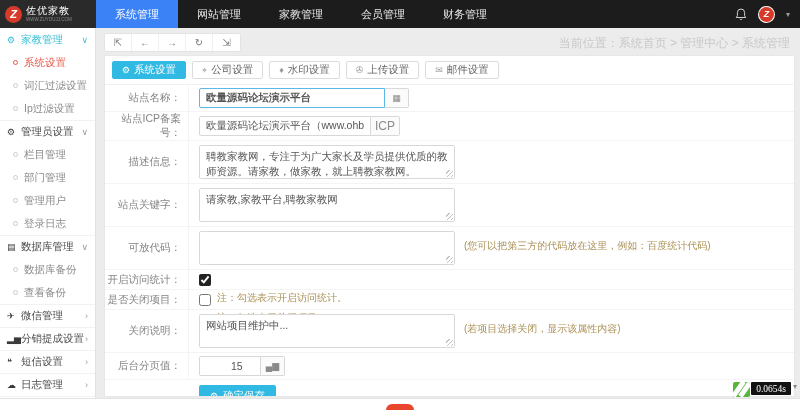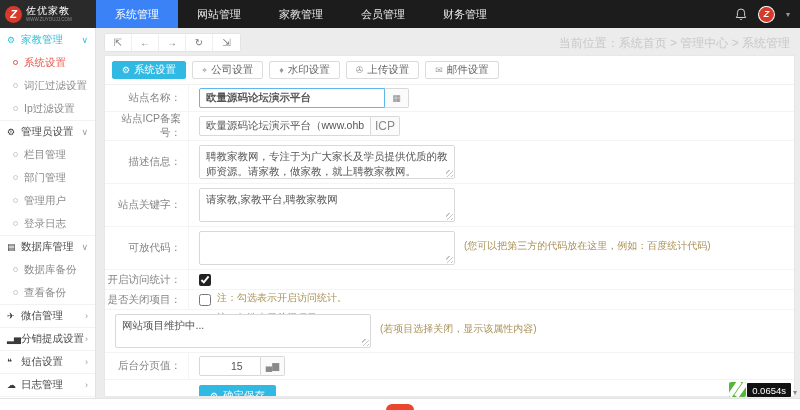--- a/index.html
+++ b/index.html
@@ -65,21 +65,21 @@
   .note.top { align-self:flex-start; margin-top:8px; }
   .row.ta .row-field { padding:4px 10px; }
   .row.chk { height:20px; }
   .chkbox { width:12px; height:12px; margin-right:6px; accent-color:#222; }
   .save-row { display:flex; padding:5px 10px 6px 94px; }
   .save-btn { display:flex; align-items:center; gap:5px; background:#2fb9e3; color:#fff; border:none; border-radius:2px; padding:4px 11px; font-size:10.5px; cursor:pointer; font-family:inherit; }
   .save-btn .t-icon { font-size:9px; }
   
   .footer-strip { position:absolute; left:0; right:0; bottom:0; height:12px; background:#fff; border-top:1px solid #e3e3e3; z-index:6; }
   .footer-logo { position:absolute; left:50%; bottom:0; transform:translateX(-50%); width:28px; height:6px; background:#e8472e; border-radius:14px 14px 0 0; }
-  .trace { position:absolute; right:3px; bottom:13px; display:flex; align-items:flex-end; z-index:8; cursor:pointer; }
+  .trace { position:absolute; right:3px; bottom:13px; display:flex; align-items:flex-start; z-index:8; cursor:pointer;font-family:Liberation Serif, serif; }
   .trace-logo { width:17px; height:15px; background:#57b637; border-radius:2px; position:relative; overflow:hidden; margin-right:1px; }
   .trace-logo i { position:absolute; width:5px; height:18px; background:#fff; transform:rotate(35deg); top:-2px; }
   .trace-logo i.l1 { left:3px; } .trace-logo i.l2 { left:10px; }
   .trace-badge { background:#121212; color:#fff; font-size:9.5px; padding:1.5px 5px; border-radius:1px; }
   .trace-caret { color:#888; font-size:8px; margin-left:2px; }
 </style>
 </head>
 <body>
 
 <div class="topbar">
@@ -295,20 +295,21 @@
 
       <div class="row chk">
         <div class="row-label">是否关闭项目：</div>
         <div class="row-field">
           <input type="checkbox" class="chkbox" style="">
           <span class="note" style="margin-left:0">注：勾选表示关闭项目。</span>
         </div>
       </div>
 
       <div class="row ta">
+        <div class="row-label">关闭说明：</div>
         <div class="row-field">
           <span class="ta-wrap">
               <textarea style="">网站项目维护中...</textarea>
               <span class="grip"></span>
             </span>
           <span class="note top">(若项目选择关闭，显示该属性内容)</span>
         </div>
       </div>
 
       <div class="row">

